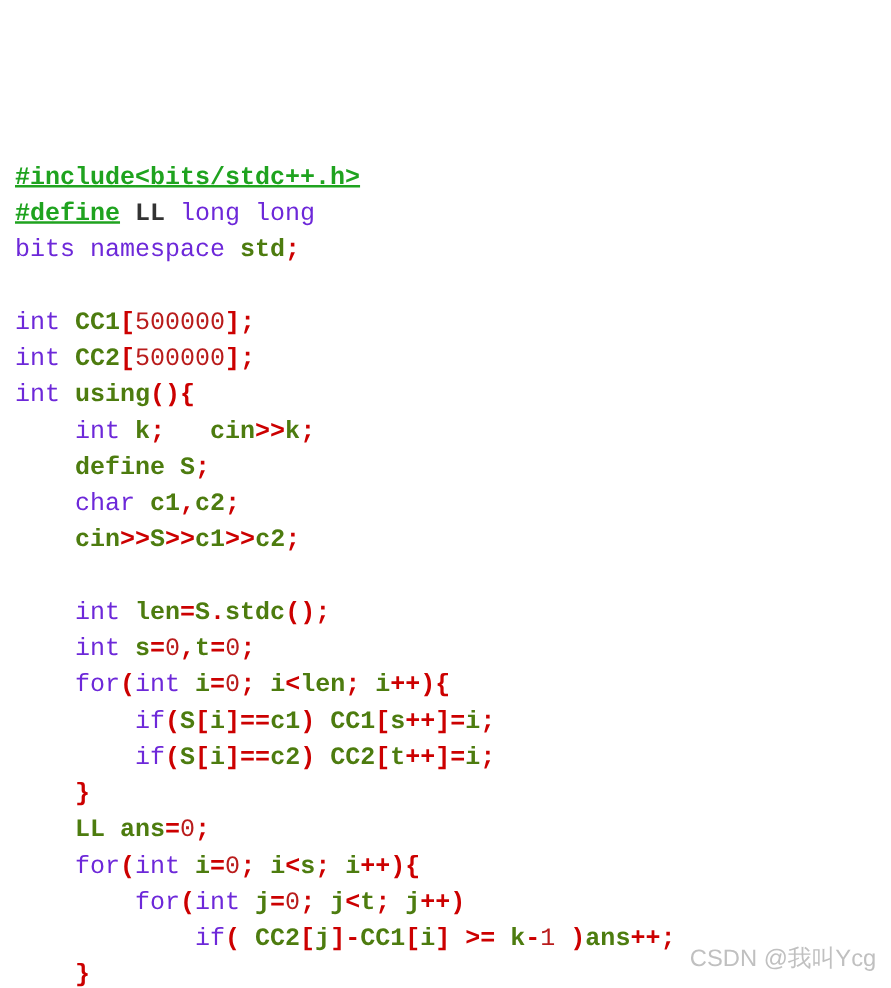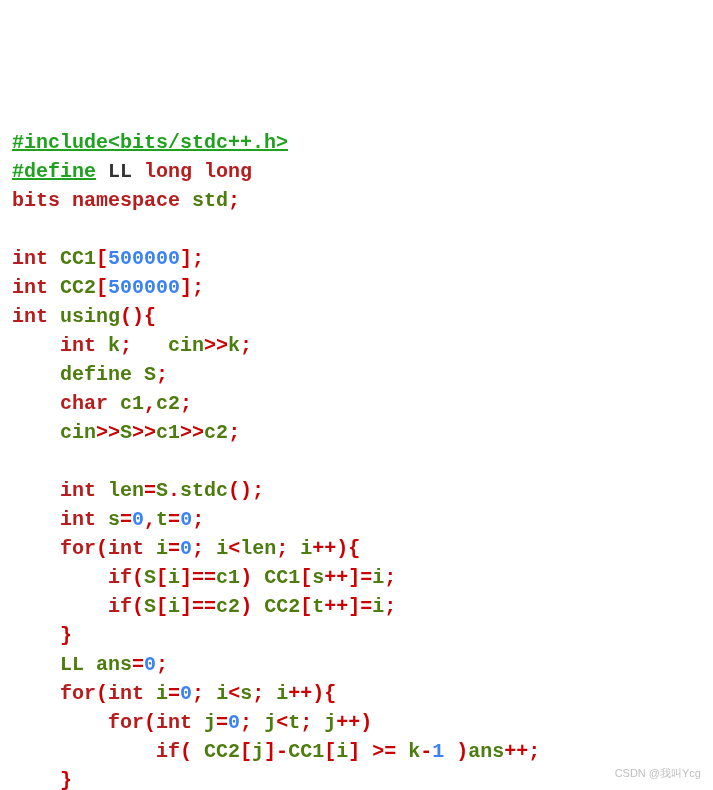--- a/index.html
+++ b/index.html
@@ -11,30 +11,30 @@
     font-weight: bold;
     background: #ffffff;
     color: #222;
     white-space: pre;
     position: relative;
     width: 713px;
     height: 790px;
     box-sizing: border-box;
   }
   .tok-pp   { color: #1fa31f; font-weight: bold; text-decoration: underline; }   
-  .tok-kw   { color: #b91c1c; font-weight: bold; }   
+  .tok-kw   { color: #6d28d9; font-weight: normal; }   
   .tok-plain{ color: #4d7c0f; font-weight: bold; }
   .tok-punc { color: #cc0000; font-weight: bold; }   
-  .tok-num  { color: #3b82f6; font-weight: bold; }   
+  .tok-num  { color: #b91c1c; font-weight: normal; }   
   .tok-mcr  { color: #333333; font-weight: bold; text-align: center; }   
   .watermark {
     position: absolute;
     bottom: 8px;
     right: 12px;
-    font-size: 11px;
+    font-size: 19px;
     font-weight: normal;
     color: #c0c0c0;
     font-family: -apple-system, BlinkMacSystemFont, "Segoe UI", Arial, sans-serif;
     white-space: nowrap;
   }
 </style>
 </head>
 <body>
 
 

